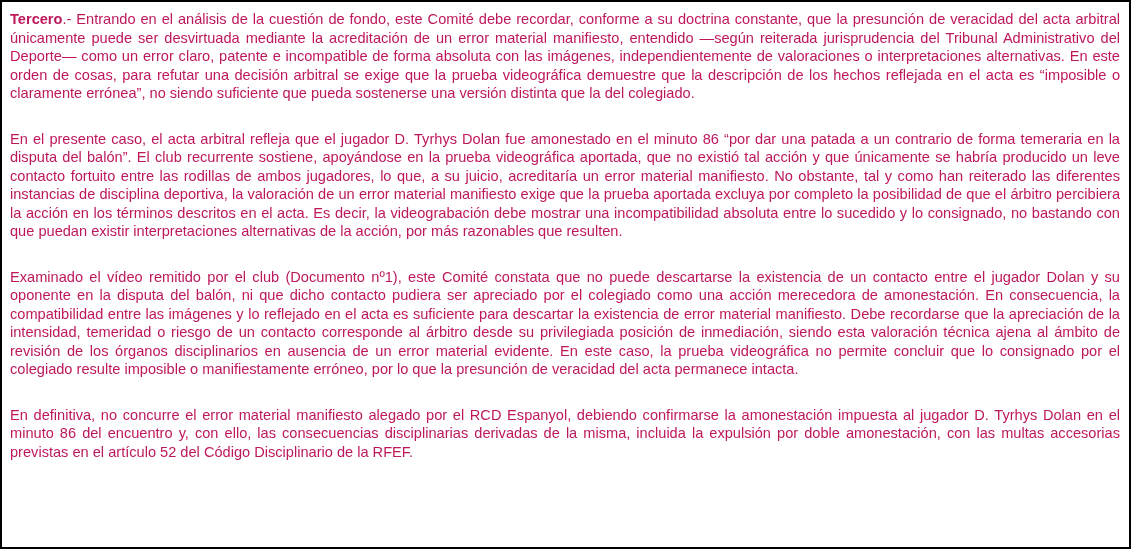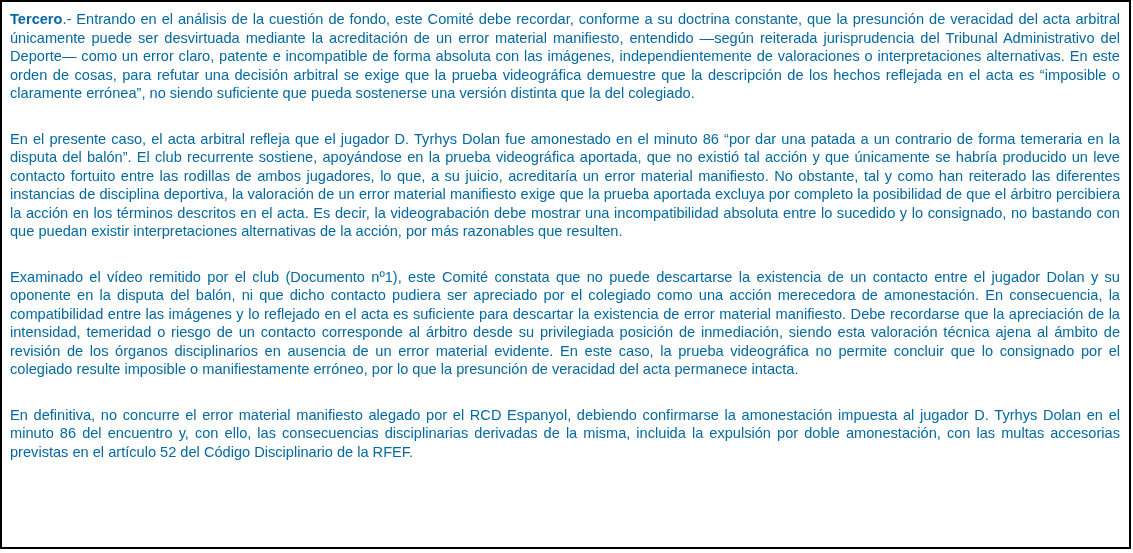--- a/index.html
+++ b/index.html
@@ -20,21 +20,21 @@
     top: 0;
     width: 1131px;
     height: 549px;
     box-sizing: border-box;
     border: 2px solid #000000;
     background: #ffffff;
     padding: 8px 9px 20px 8px;
     font-family: "Liberation Sans", "DejaVu Sans", sans-serif;
     font-size: 14.6px;
     line-height: 18.5px;
-    color: #0369a1;
+    color: #be185d;
     text-align: justify;
     overflow: hidden;
   }
   .document-box p {
     margin: 0 0 27px 0;
   }
   .document-box p:last-child {
     margin-bottom: 0;
   }
   .lead {

